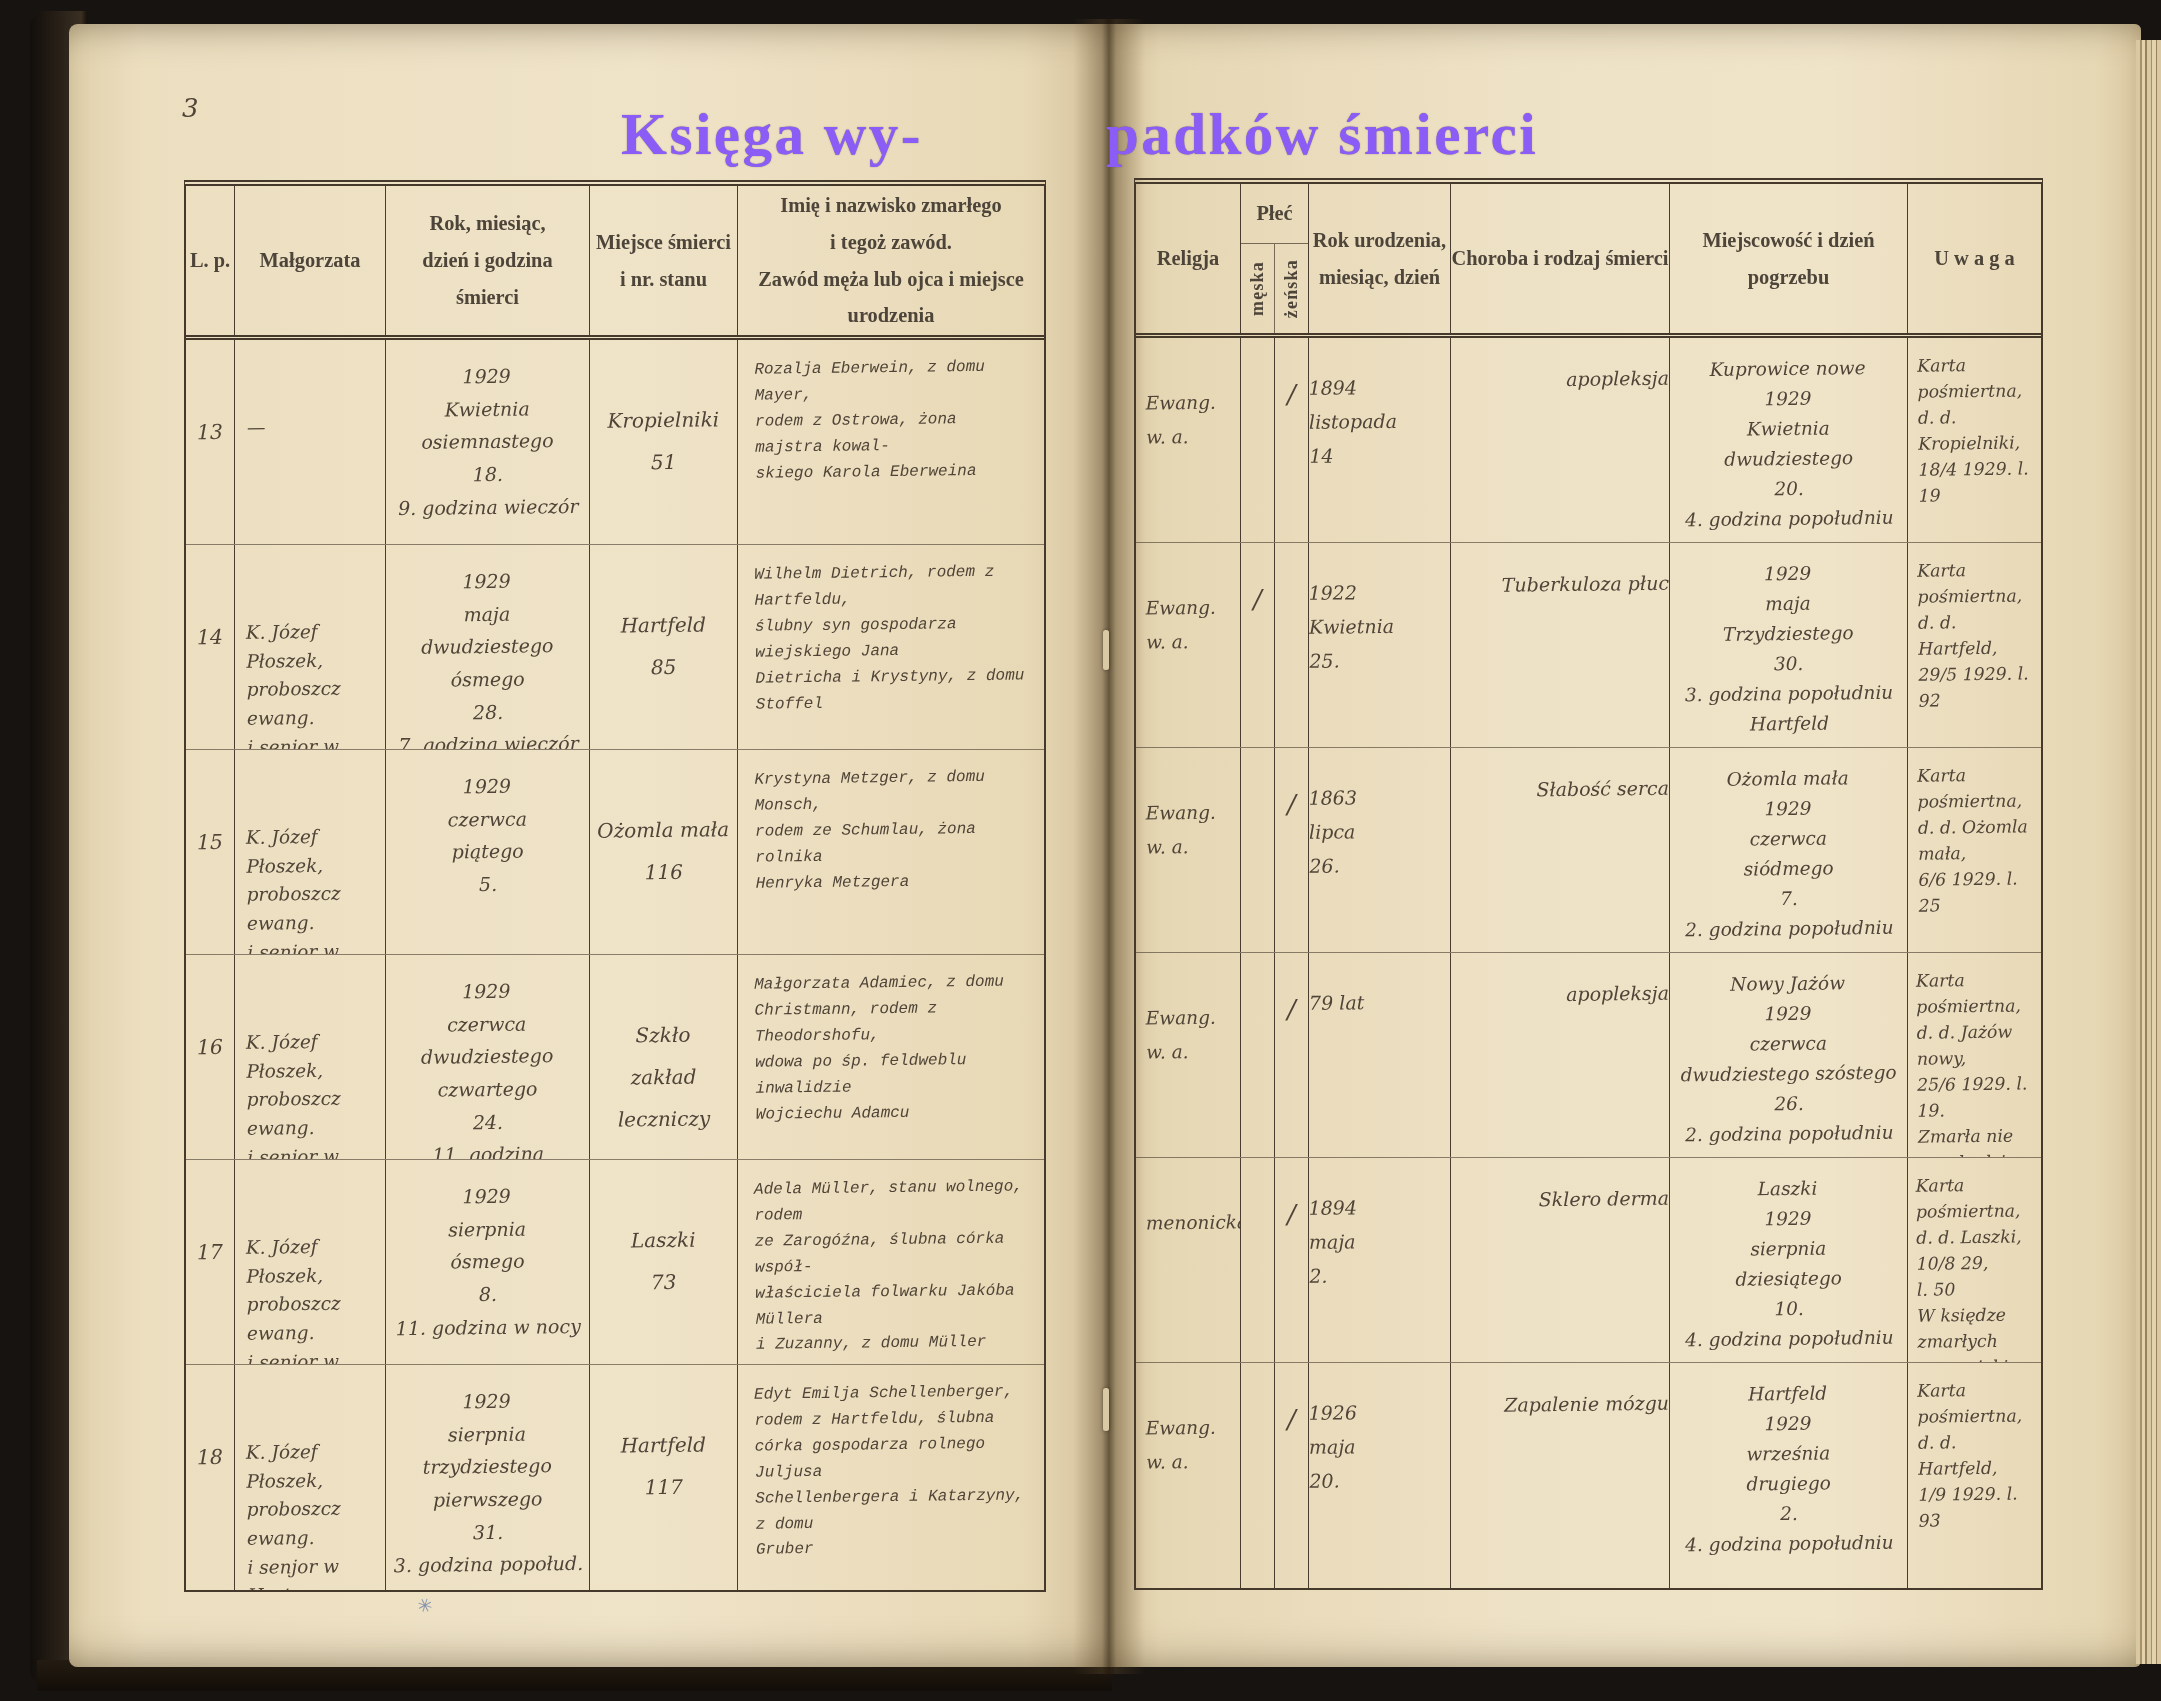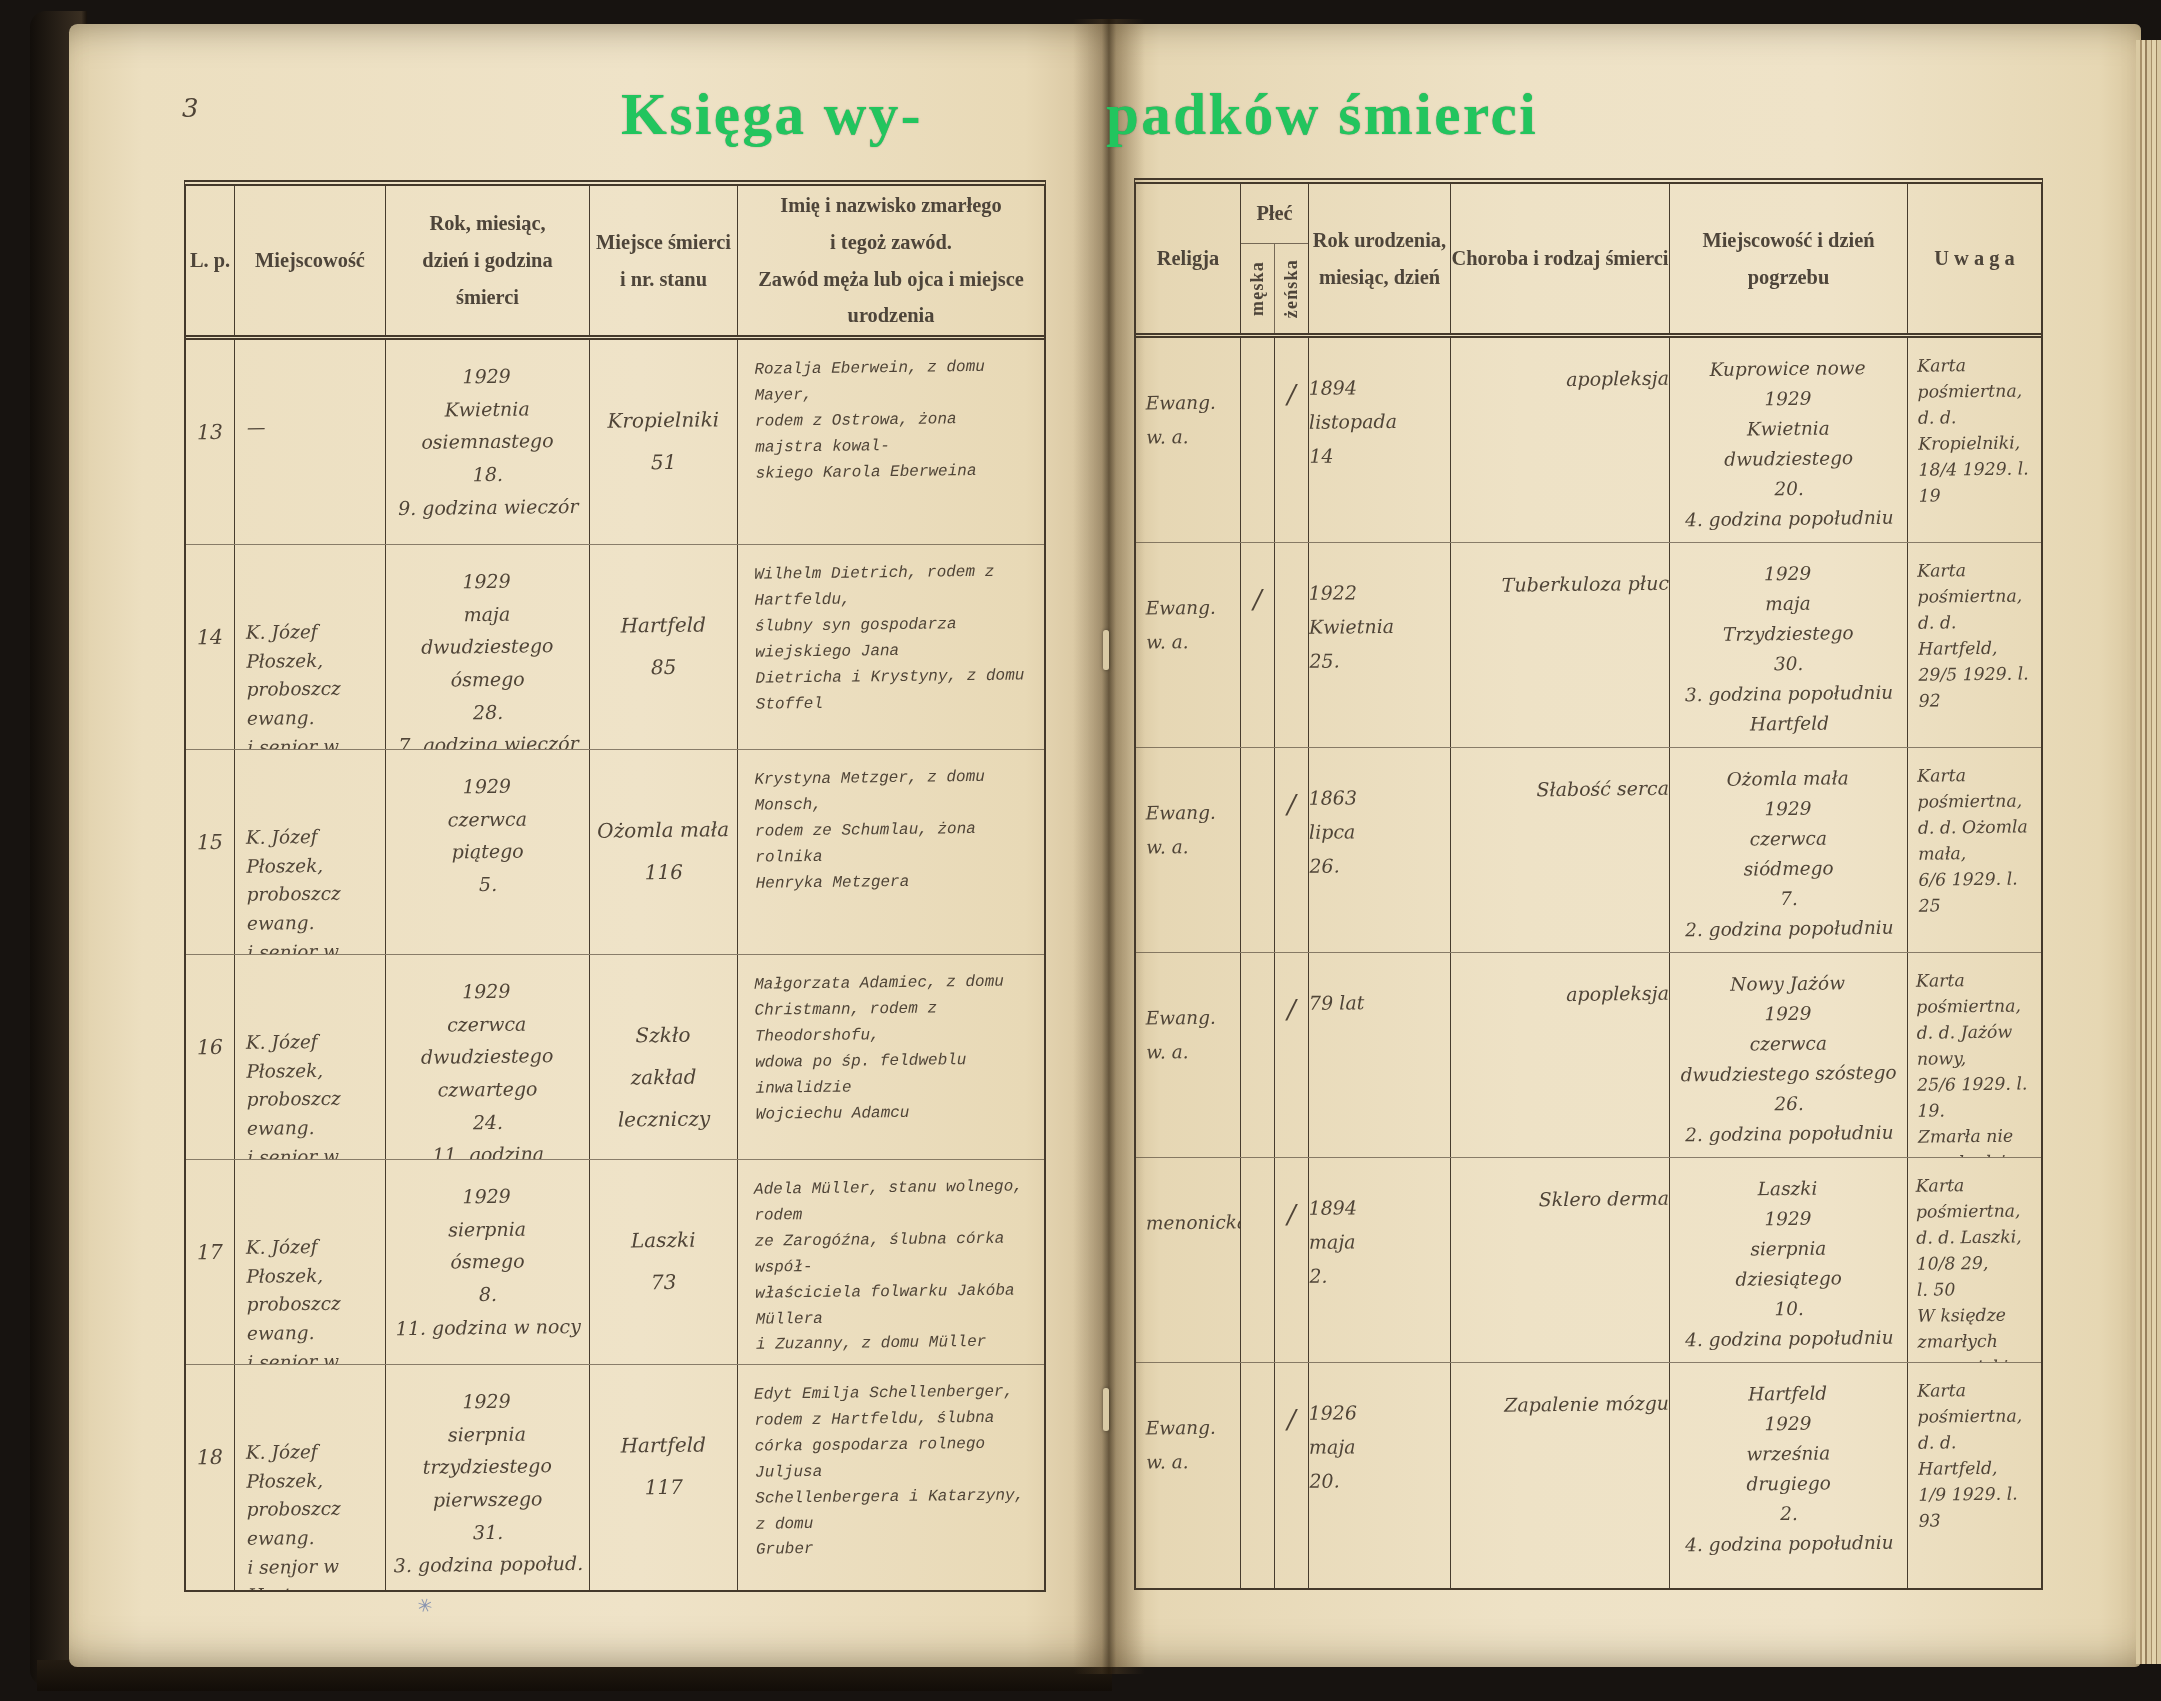--- a/index.html
+++ b/index.html
@@ -20,21 +20,21 @@
     box-shadow:inset 0 22px 37px -25px rgba(60,45,20,.5), inset 0 -28px 43px -31px rgba(60,45,20,.55);}
   .gutter{position:absolute;left:1073px;top:18.5px;width:72px;height:1655px;
     background:linear-gradient(90deg,rgba(70,52,28,0) 0%,rgba(90,70,42,.38) 40%,rgba(44,31,15,.62) 50%,rgba(90,70,42,.38) 60%,rgba(70,52,28,0) 100%);}
   .stitch{position:absolute;left:1103px;width:6.2px;background:#d9caa5;border-radius:2.5px;box-shadow:0 0 3.7px rgba(0,0,0,.4);}
   .stitch.s1{top:630px;height:40px;}
   .stitch.s2{top:1388px;height:43px;}
   .edges{position:absolute;left:2136px;top:40px;width:25px;height:1624px;
     background:repeating-linear-gradient(90deg,#d9c9a2 0 4.3px,#a8916a 4.3px 5.6px,#e2d3ac 5.6px 9.3px,#97805c 9.3px 10.5px);}
   
   .print{font-family:"Liberation Serif","DejaVu Serif",serif;font-weight:bold;color:#4e453a;}
-  .title{position:absolute;top:80px;font-size:59px;letter-spacing:2.5px;color:#22c55e;
+  .title{position:absolute;top:100px;font-size:59px;letter-spacing:2.5px;color:#8b5cf6;
          text-shadow:0 0 1.2px rgba(80,70,60,.65);white-space:nowrap;}
   .title-left{left:772px;transform:translateX(-50%);}
   .title-right{left:1322px;transform:translateX(-50%);}
   .pageno{position:absolute;left:182px;top:93px;font-size:26px;color:#8d7c5e;}
   
   .hand{font-family:"DejaVu Serif",serif;font-style:italic;color:#4f4437;}
   .ink{transform:rotate(-0.7deg);}
   .pre{white-space:pre-line;}
   
   .tbl{position:absolute;border:2.5px solid #44392b;border-top:6.8px double #44392b;background:transparent;}
@@ -87,21 +87,21 @@
   <div class="stitch s2"></div>
   <div class="edges"></div>
 
   <div class="pageno hand">3</div>
   <div class="title print title-left">Księga wy-</div>
   <div class="title print title-right">padków śmierci</div>
 
   <div class="tbl tbl-left">
     <div class="trow thead">
       <div class="cell hcell print pre">L. p.</div>
-      <div class="cell hcell print pre">Miejscowość</div>
+      <div class="cell hcell print pre">Małgorzata</div>
       <div class="cell hcell print pre">Rok, miesiąc,
 dzień i godzina
 śmierci</div>
       <div class="cell hcell print pre">Miejsce śmierci
 i nr. stanu</div>
       <div class="cell hcell print pre">Imię i nazwisko zmarłego
 i tegoż zawód.
 Zawód męża lub ojca i miejsce
 urodzenia</div>
     </div>

